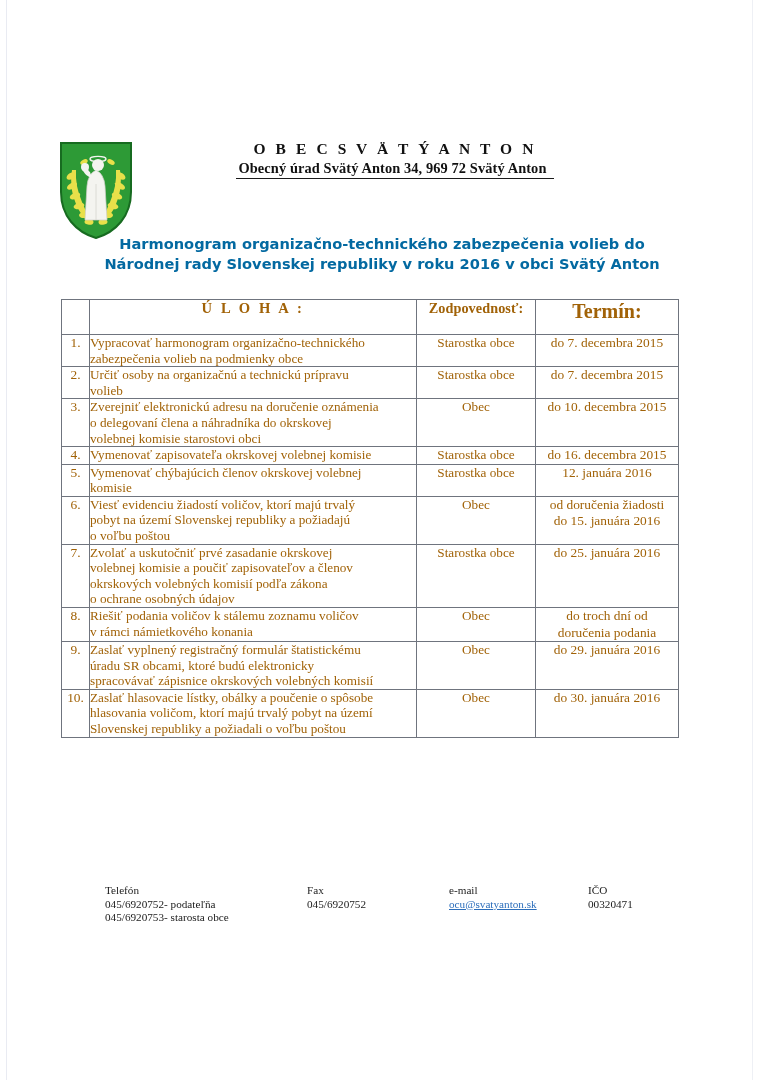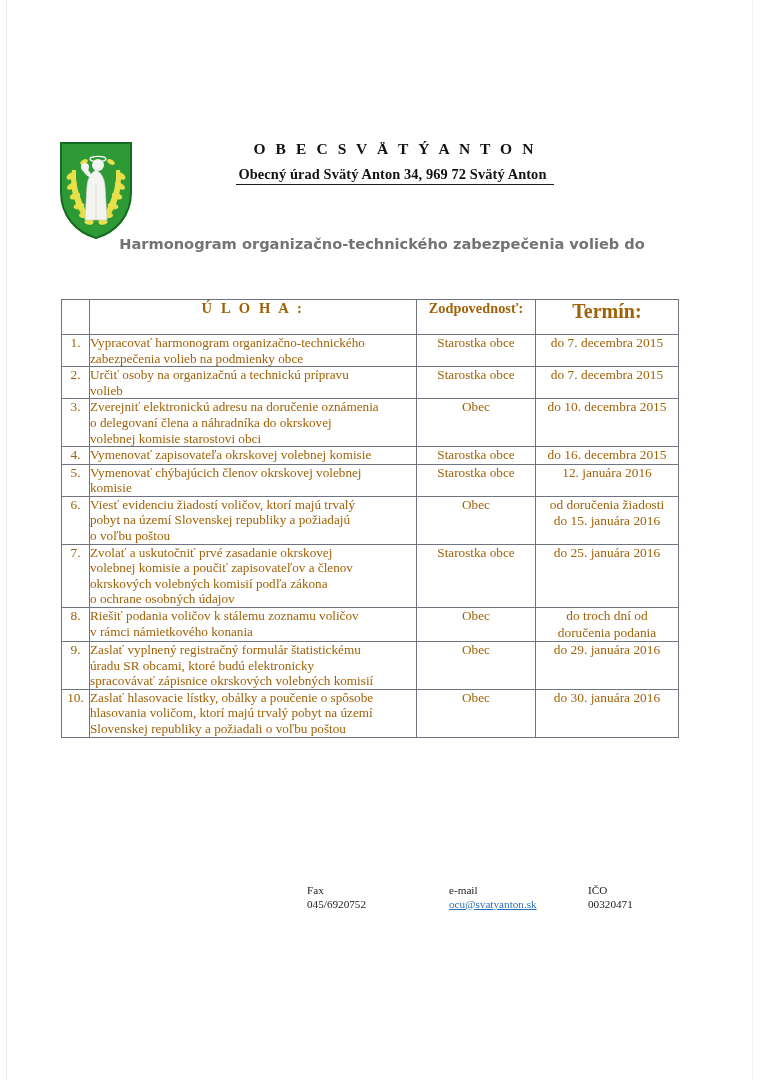--- a/index.html
+++ b/index.html
@@ -55,42 +55,42 @@
     text-align: center;
   }
   .org-name {
     font-family: "Liberation Serif", serif;
     font-weight: bold;
     font-size: 15.5px;
     letter-spacing: 3.1px;
     white-space: nowrap;
   }
   .org-address {
-    margin-top: 8px;
+    margin-top: 2px;
     font-family: "Liberation Serif", serif;
     font-weight: bold;
     font-size: 14.4px;
     letter-spacing: 0.1px;
     border-bottom: 1.6px solid #1a1a1a;
     display: inline-block;
     padding: 0 7px 1px 2px;
     white-space: nowrap;
   }
 
   
   .doc-heading {
     position: absolute;
     left: 46px; top: 234px;
     width: 672px;
     text-align: center;
     font-family: "DejaVu Sans", sans-serif;
     font-weight: bold;
     font-size: 14.6px;
     line-height: 20px;
-    color: #737373;
+    color: #0369a1;
   }
   .doc-heading .ln { display: block; white-space: nowrap; }
 
   
   .sched-wrap {
     position: absolute;
     left: 61px; top: 299px;
     width: 617px;
   }
   table.sched {
@@ -228,20 +228,21 @@
     </div>
 
     <div class="org-block">
       <div class="org-name">O B E C   S V Ä T Ý   A N T O N</div>
       <div class="org-address">Obecný úrad Svätý Anton 34, 969 72 Svätý Anton</div>
     </div>
   </div>
 
   <div class="doc-heading">
     <span class="ln">Harmonogram organizačno-technického zabezpečenia volieb do</span>
+    <span class="ln">Národnej rady Slovenskej republiky v roku 2016 v obci Svätý Anton</span>
   </div>
 
   <div class="sched-wrap">
     <table class="sched">
       <colgroup>
         <col class="c-num">
           <col class="c-task">
           <col class="c-resp">
           <col class="c-term">
       </colgroup>
@@ -370,20 +371,25 @@
             <td class="term">
               <span class="ln">do 30. januára 2016</span>
             </td>
           </tr>
         </tbody>
     </table>
   </div>
 
   <div class="footer">
 
+    <div class="f-col f-tel">
+      <span class="f-label">Telefón</span>
+      <span class="f-val">045/6920752- podateľňa</span>
+      <span class="f-val">045/6920753- starosta obce</span>
+    </div>
 
     <div class="f-col f-fax">
       <span class="f-label">Fax</span>
       <span class="f-val">045/6920752</span>
     </div>
 
     <div class="f-col f-mail">
       <span class="f-label">e-mail</span>
       <a class="f-val f-link" href="#">ocu@svatyanton.sk</a>
     </div>

